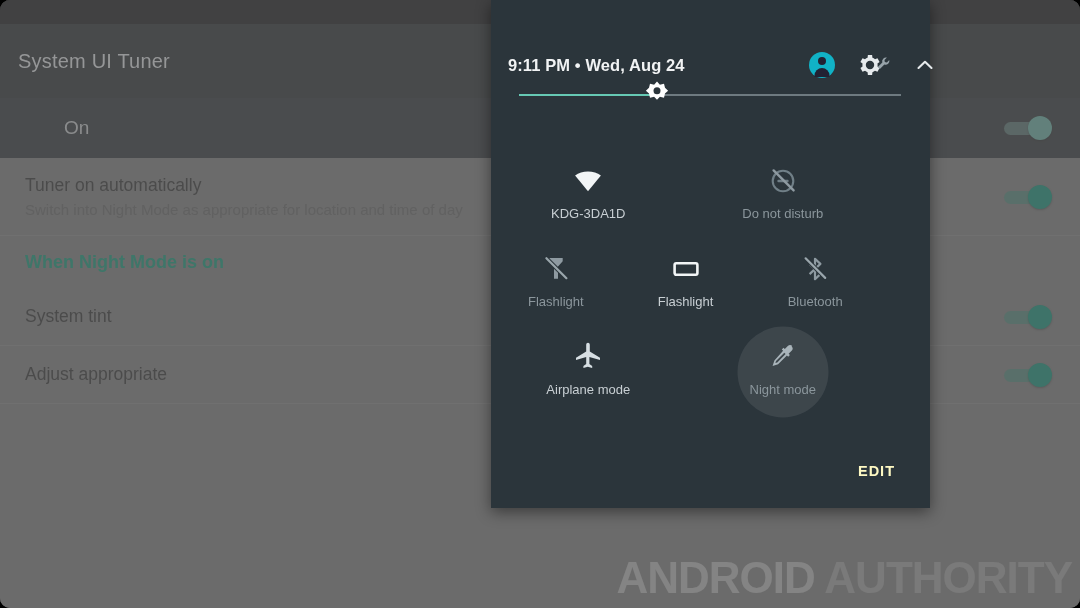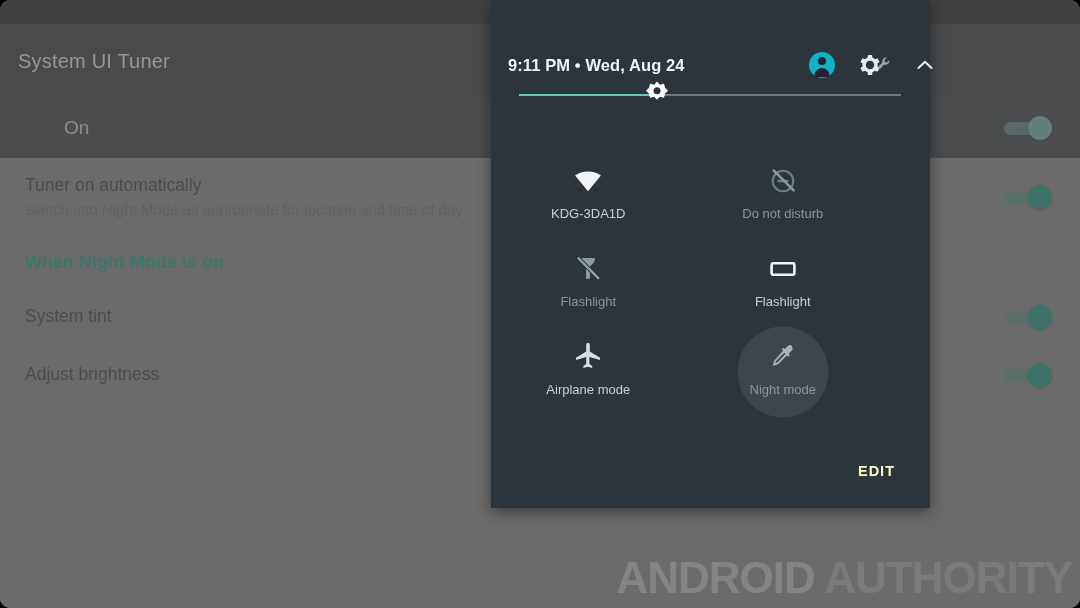--- a/index.html
+++ b/index.html
@@ -336,21 +336,21 @@
           <div class="pref-title">System tint</div>
         </div>
         <div class="switch">
           <div class="track"></div>
           <div class="thumb"></div>
         </div>
       </div>
 
       <div class="pref-row" style="height:58px">
         <div class="pref-text">
-          <div class="pref-title">Adjust brightness</div>
+          <div class="pref-title">Adjust appropriate</div>
         </div>
         <div class="switch">
           <div class="track"></div>
           <div class="thumb"></div>
         </div>
       </div>
 
     </div>
   </div>
 
@@ -426,20 +426,30 @@
 
         <div class="tile">
           <div class="tile-icon">
             <svg width="30" height="30" viewBox="0 0 30 30">
               <rect x="3.6" y="9.3" width="22.8" height="11.4" rx="1.6" fill="none" stroke="#f2f5f6" stroke-width="2.6"></rect>
             </svg>
           </div>
           <div class="tile-label">Flashlight</div>
         </div>
 
+        <div class="tile off">
+          <div class="tile-icon">
+            <svg width="30" height="30" viewBox="0 0 30 30">
+              <path fill="none" stroke="#8e9aa1" stroke-width="2.2" stroke-linejoin="round" d="M9.6 9.9 20.4 20.1 15 25.2V4.8l5.4 5.1L9.6 20.1"></path>
+              <path d="M5.6 4.3 25.2 23.9" stroke="#2b353b" stroke-width="4.2" stroke-linecap="round"></path>
+              <path d="M5.6 4.3 25.2 23.9" stroke="#9aa6ac" stroke-width="2.2" stroke-linecap="round"></path>
+            </svg>
+          </div>
+          <div class="tile-label">Bluetooth</div>
+        </div>
       </div>
 
       <div class="tile-row">
 
         <div class="tile">
           <div class="tile-icon">
             <svg width="30" height="30" viewBox="0 0 30 30">
               <path fill="#d7dfe3" d="M27 18.1v-2.4l-10.2-6.2V2.8c0-1.1-.8-2-1.8-2s-1.8.9-1.8 2v6.7L3 15.7v2.4l10.2-3.1v6.9l-2.8 2v2l4.4-1.2 4.4 1.2v-2l-2.8-2V15l10.6 3.1z"></path>
             </svg>
           </div>

